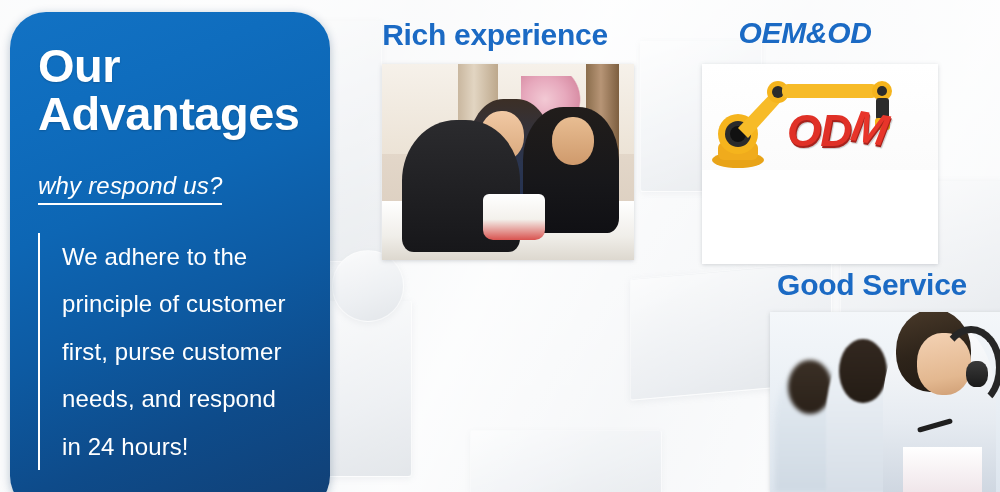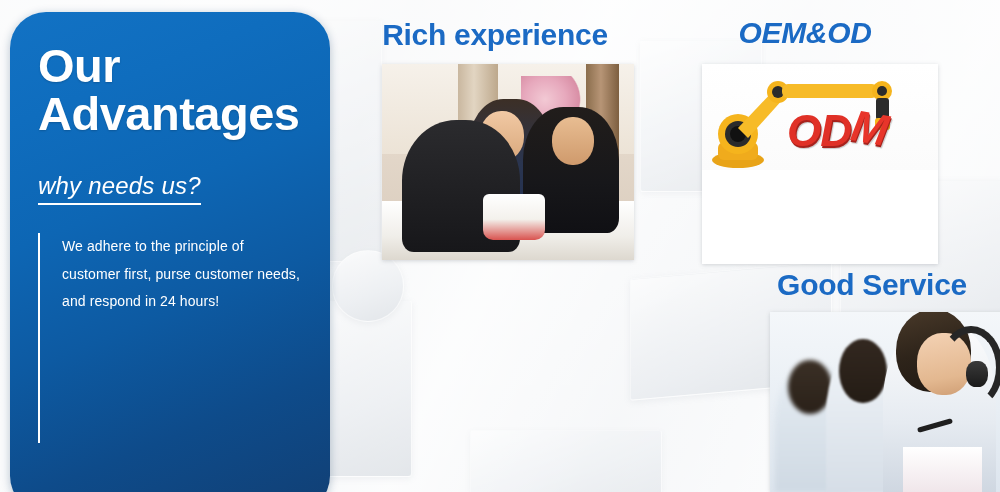--- a/index.html
+++ b/index.html
@@ -87,21 +87,21 @@
   .adv-rule {
     width: 2px;
     background: #ffffff;
     flex: 0 0 2px;
     margin-right: 22px;
     align-self: stretch;
     min-height: 210px;
   }
   .adv-body {
     color: #ffffff;
-    font-size: 14px;
+    font-size: 24px;
     line-height: 1.98;
     max-width: 238px;
     letter-spacing: 0.1px;
   }
 
   
   .card { position: absolute; }
   .card-title {
     color: #1b6ac4;
     font-size: 30px;
@@ -232,21 +232,21 @@
       <i class="bs2"></i>
       <i class="bs8"></i>
       <i class="bs7"></i>
   </div>
 
   <div class="advantage-panel">
     <div class="adv-title">
       <span>Our</span>
       <span class="l2">Advantages</span>
     </div>
-    <div class="adv-sub">why needs us?</div>
+    <div class="adv-sub">why respond us?</div>
     <div class="adv-body-wrap">
       <div class="adv-rule"></div>
       <div class="adv-body">We adhere to the principle of customer first, purse customer needs, and respond in 24 hours!</div>
     </div>
   </div>
 
   <div class="card card-rich">
     <div class="card-title">Rich experience</div>
     <div class="photo meeting">
       <div class="wall"></div>

